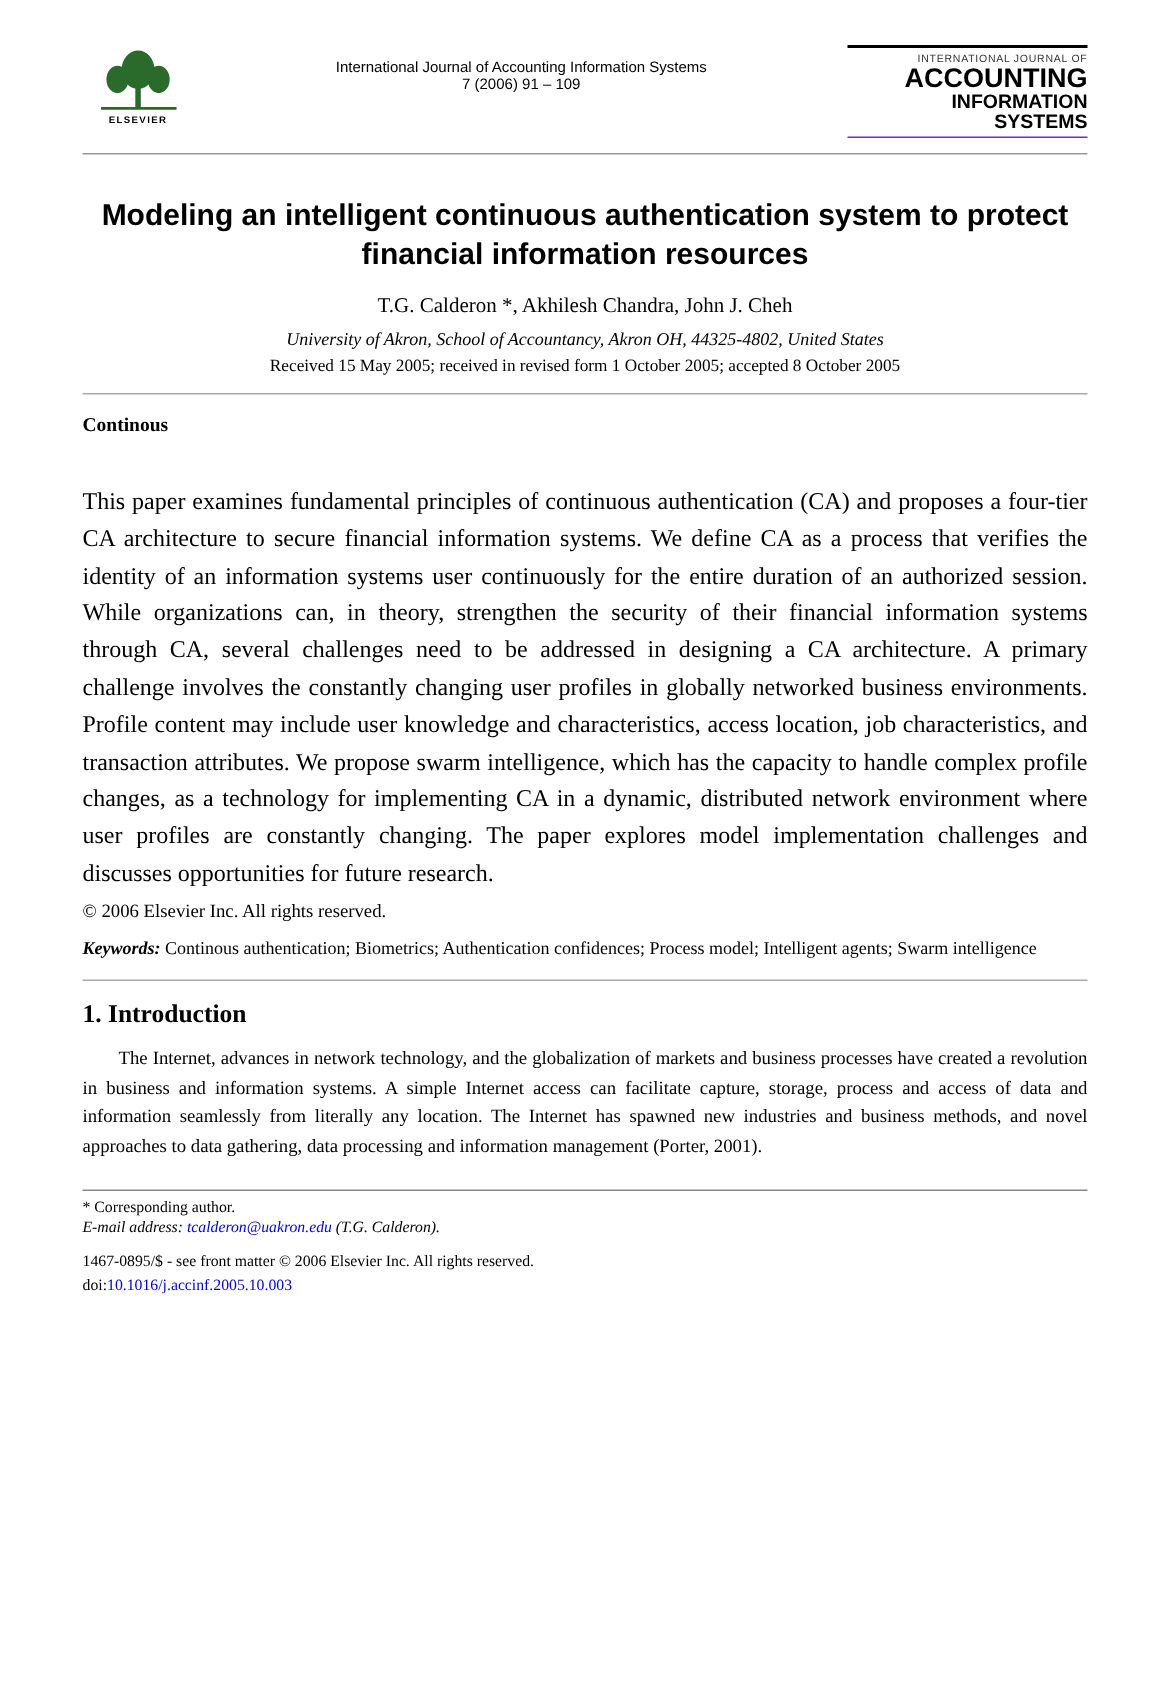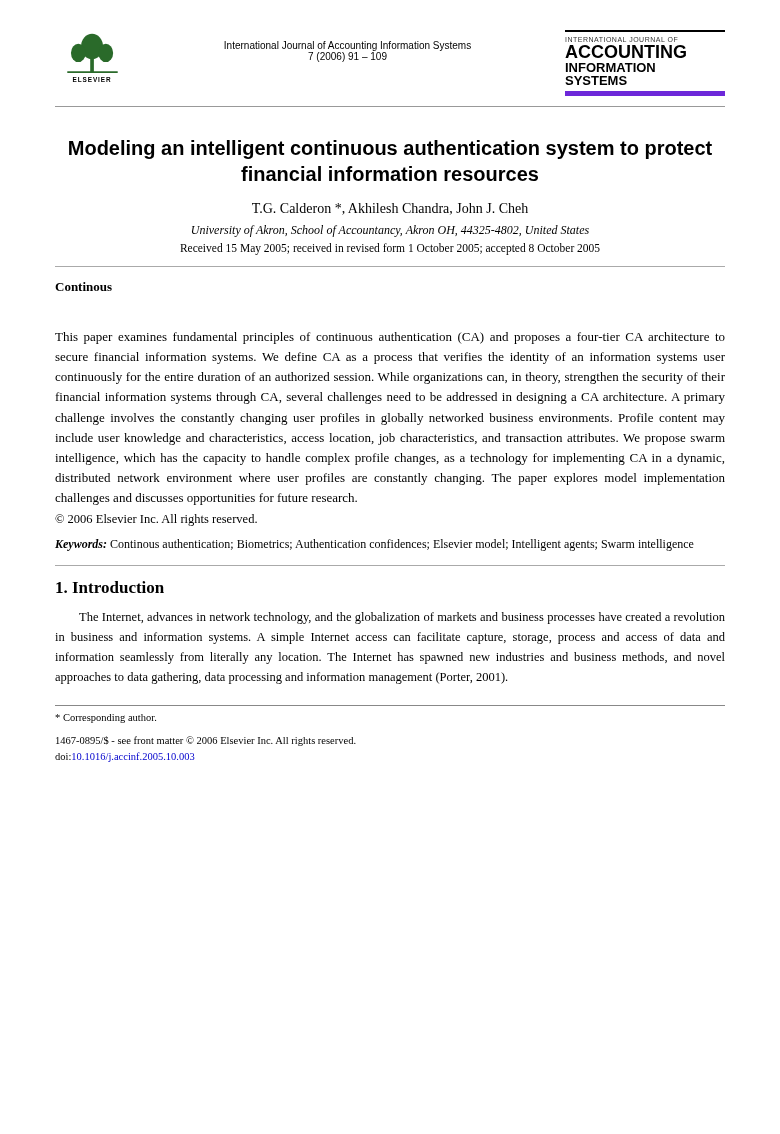--- a/index.html
+++ b/index.html
@@ -33,22 +33,23 @@
     .header-center {
       text-align: center;
       font-size: 10px;
       font-family: Arial, sans-serif;
       color: #000;
       flex: 1;
       padding-top: 10px;
     }
 
     .header-right {
+      text-align: right;
       border-top: 2px solid #000;
-      border-bottom: 5px solid #6d28d9;
+      border-bottom: 1px solid #6d28d9;
       padding: 4px 0;
       min-width: 160px;
     }
 
     .header-right .intl-journal {
       font-size: 7px;
       font-family: Arial, sans-serif;
       letter-spacing: 0.5px;
       color: #333;
     }
@@ -122,21 +123,21 @@
       margin-bottom: 8px;
     }
 
     .abstract-title {
       font-weight: bold;
       font-size: 13px;
       margin-bottom: 6px;
     }
 
     .abstract-text {
-      font-size: 13px;
+      font-size: 16px;
       line-height: 1.55;
       text-align: justify;
       margin-top: 32px;
     }
 
     .copyright {
       font-size: 12.5px;
       margin-top: 4px;
     }
 
@@ -265,37 +266,42 @@
 
   <div class="abstract-section">
     <div class="abstract-title">Continous</div>
     <div class="abstract-text">
       <span>This paper examines fundamental principles of continuous authentication (CA) and proposes a four-tier CA architecture to secure financial information systems. We define CA as a process that verifies the identity of an information systems user continuously for the entire duration of an authorized session. While organizations can, in theory, strengthen the security of their financial information systems through CA, several challenges need to be addressed in designing a CA architecture. A primary challenge involves the constantly changing user profiles in globally networked business environments. Profile content may include user knowledge and characteristics, access location, job characteristics, and transaction attributes. We propose swarm intelligence, which has the capacity to handle complex profile changes, as a technology for implementing CA in a dynamic, distributed network environment where user profiles are constantly changing. The paper explores model implementation challenges and discusses opportunities for future research.</span>
     </div>
     <div class="copyright">© 2006 Elsevier Inc. All rights reserved.</div>
 
     <div class="keywords">
       <span class="keywords-label">Keywords:</span>
-      <span>Continous authentication; Biometrics; Authentication confidences; Elsevier model; Intelligent agents; Swarm intelligence</span>
+      <span>Continous authentication; Biometrics; Authentication confidences; Process model; Intelligent agents; Swarm intelligence</span>
     </div>
   </div>
 
   <hr class="section-line">
 
   <div class="intro-section">
     <div class="section-heading">1. Introduction</div>
     <p class="body-text">
       <span>The Internet, advances in network technology, and the globalization of markets and business processes have created a revolution in business and information systems. A simple Internet access can facilitate capture, storage, process and access of data and information seamlessly from literally any location. The Internet has spawned new industries and business methods, and novel approaches to data gathering, data processing and information management (Porter, 2001).</span>
     </p>
   </div>
 
   <div class="footer-area">
     <div class="footer-note">
       <span>* Corresponding author.</span>
     </div>
+    <div class="footer-email">
+      <span>E-mail address:</span>
+      <a class="link" href="#">tcalderon@uakron.edu</a>
+      <span>(T.G. Calderon).</span>
+    </div>
     <div class="footer-bottom">
       <div>1467-0895/$ - see front matter © 2006 Elsevier Inc. All rights reserved.</div>
       <div>
         <span>doi:</span><a class="doi-link" href="#">10.1016/j.accinf.2005.10.003</a>
       </div>
     </div>
   </div>
 
 </div>
 

